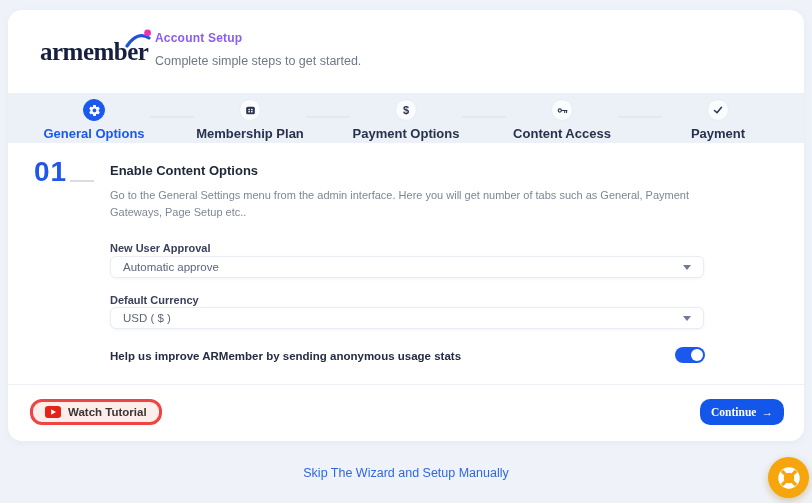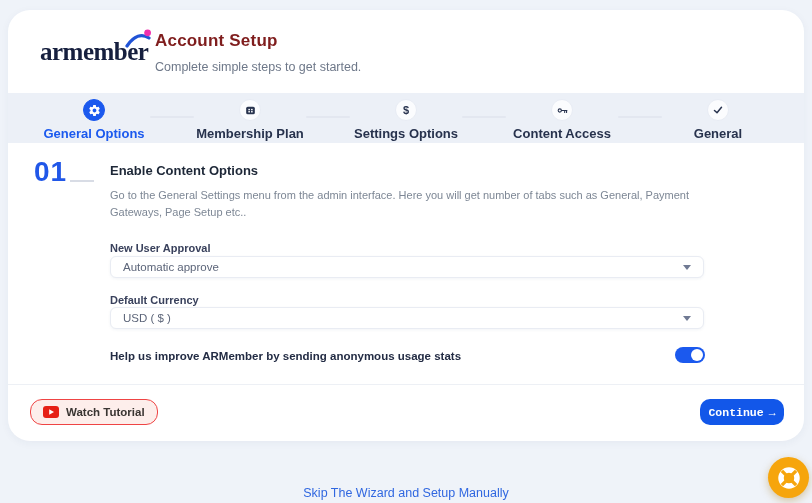--- a/index.html
+++ b/index.html
@@ -5,32 +5,32 @@
   * { margin:0; padding:0; box-sizing:border-box; }
   html,body { width:812px; height:503px; }
   body {
     position:relative;
     background:#eff3f9;
     font-family:"Liberation Sans", sans-serif;
     overflow:hidden;
   }
   .card {
     position:absolute; left:8px; top:10px; width:796px; height:431px;
-    background:#ffffff; border-radius:22px;
+    background:#ffffff; border-radius:14px;
     box-shadow:0 2px 8px rgba(30,50,100,0.05);
   }
   
   .logo {
     position:absolute; left:32px; top:28px;
     font-family:"Liberation Serif", serif;
     font-size:25px; font-weight:600; color:#161f3e; letter-spacing:-0.5px;
   }
   .logo-swoosh { position:absolute; right:-4px; top:-9px; }
   .header-text { position:absolute; left:147px; top:21px; }
-  .header-title { font-size:17px; font-weight:700; color:#7f1d1d; letter-spacing:0.2px; }
+  .header-title { font-size:12px; font-weight:700; color:#8b5cf6; letter-spacing:0.2px; }
   .header-sub { font-size:12.5px; color:#6e7889; margin-top:9px; }
   
   .stepper {
     position:absolute; left:0; top:83px; width:796px; height:50px;
     background:#ecf0f7;
     display:flex; justify-content:space-between; padding:6px 16px 0 16px;
   }
   .step { width:140px; display:flex; flex-direction:column; align-items:center; cursor:pointer; }
   .step-circle {
     width:22px; height:22px; border-radius:50%;
@@ -76,34 +76,34 @@
   }
   .toggle-knob {
     position:absolute; right:2px; top:2px; width:12px; height:12px;
     background:#ffffff; border-radius:50%;
   }
   
   .footer-divider { position:absolute; left:0; top:374px; width:796px; height:1px; background:#edf0f5; }
   .watch-btn {
     position:absolute; left:22px; top:389px; height:26px;
     display:flex; align-items:center; gap:7px; padding:0 12px;
-    background:#fdeeeb; border:1px solid #ef4444; border-radius:12px;
+    background:#fdeeeb; border:3px solid #ef4444; border-radius:12px;
     font-size:11.5px; font-weight:600; color:#3a3532; cursor:pointer;
   }
   .continue-btn {
     position:absolute; left:692px; top:389px; width:84px; height:26px;
     background:#1257e9; border:none; border-radius:10px;
     display:flex; align-items:center; justify-content:center; gap:5px;
     font-size:11.5px; font-weight:600; color:#ffffff; cursor:pointer;
-    font-family:Liberation Mono, monospace;
+    font-family:Liberation Serif, serif;
   }
   
   .skip-link {
     position:absolute; left:0; top:466px; width:812px; text-align:center;
-    font-size:12.5px; color:#3067e0; cursor:pointer;margin-top:20px;
+    font-size:12.5px; color:#3067e0; cursor:pointer;
   }
   .help-fab {
     position:absolute; right:3px; bottom:5px; width:41px; height:41px;
     border-radius:50%; background:#f6a50c;
     box-shadow:0 3px 8px rgba(160,110,0,0.35);
     display:flex; align-items:center; justify-content:center; cursor:pointer;
   }
 </style>
 </head>
 <body>
@@ -140,40 +140,40 @@
             <rect x="8" y="13" width="3" height="2.6" fill="#fbfcfe"></rect>
             <rect x="13" y="13" width="3" height="2.6" fill="#fbfcfe"></rect>
           </svg>
       </div>
       <div class="step-label">Membership Plan</div>
     </div>
     <div class="step">
       <div class="step-circle">
         <span>$</span>
       </div>
-      <div class="step-label">Settings Options</div>
+      <div class="step-label">Payment Options</div>
     </div>
     <div class="step">
       <div class="step-circle">
         <svg width="13" height="13" viewBox="0 0 24 24" fill="none" stroke="currentColor" stroke-width="2" stroke-linecap="round">
             <circle cx="7" cy="12" r="3"></circle>
             <line x1="10" y1="12" x2="20" y2="12"></line>
             <line x1="16" y1="12" x2="16" y2="15.5"></line>
             <line x1="19.5" y1="12" x2="19.5" y2="15.5"></line>
           </svg>
       </div>
       <div class="step-label">Content Access</div>
     </div>
     <div class="step">
       <div class="step-circle">
         <svg width="12" height="12" viewBox="0 0 24 24" fill="none" stroke="currentColor" stroke-width="3" stroke-linecap="round" stroke-linejoin="round">
             <polyline points="5,13 10,17.5 19,6.5"></polyline>
           </svg>
       </div>
-      <div class="step-label">General</div>
+      <div class="step-label">Payment</div>
     </div>
     <div class="connector c1"></div>
     <div class="connector c2"></div>
     <div class="connector c3"></div>
     <div class="connector c4"></div>
   </div>
 
   <div class="big-num">01</div>
   <div class="num-dash"></div>
   <div class="content-heading">Enable Content Options</div>

